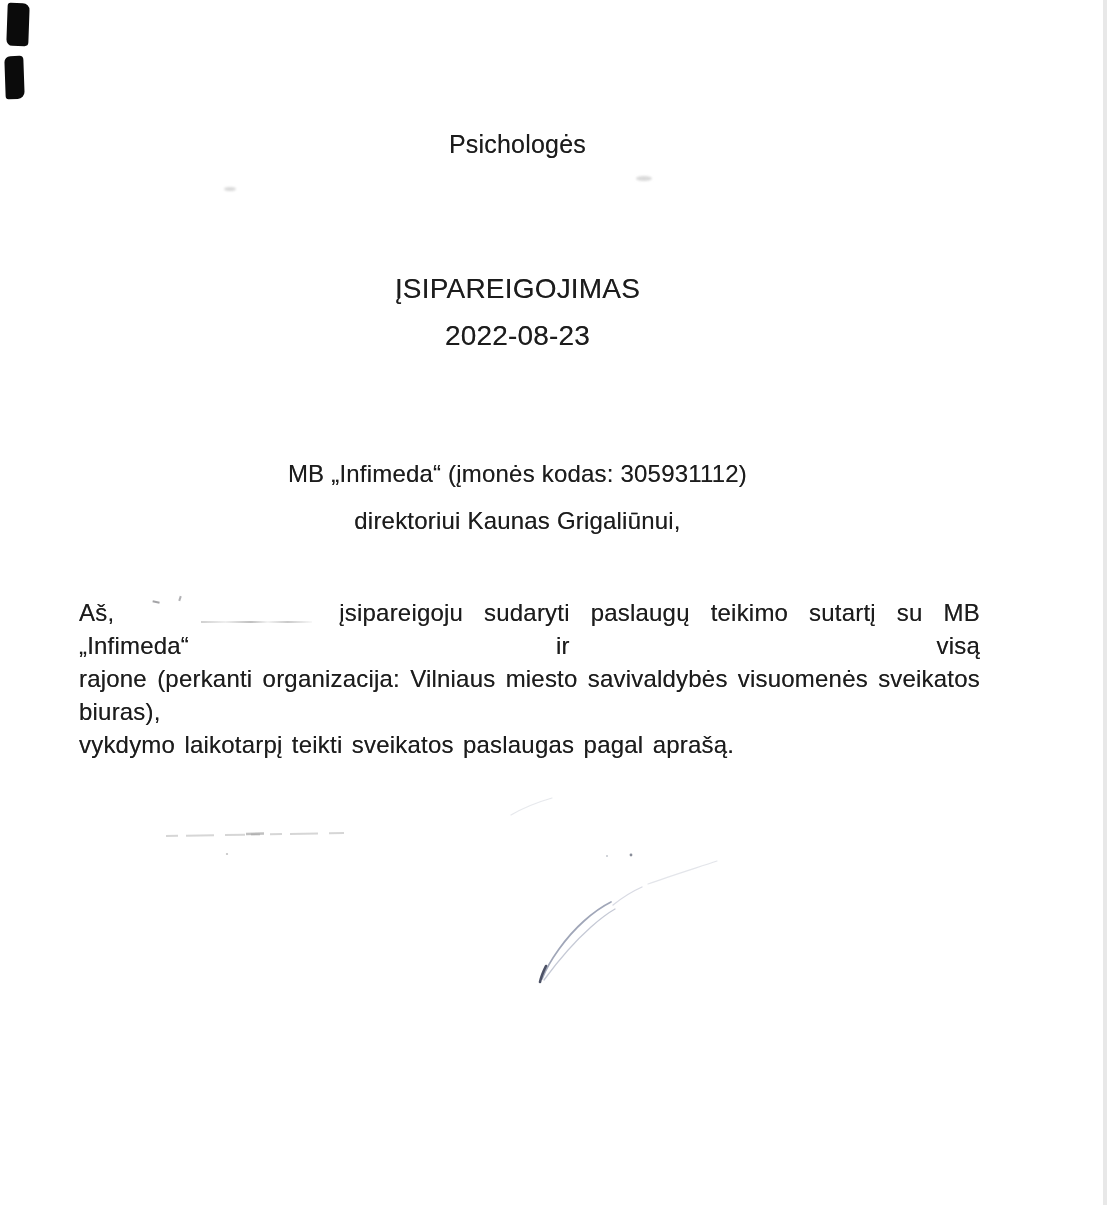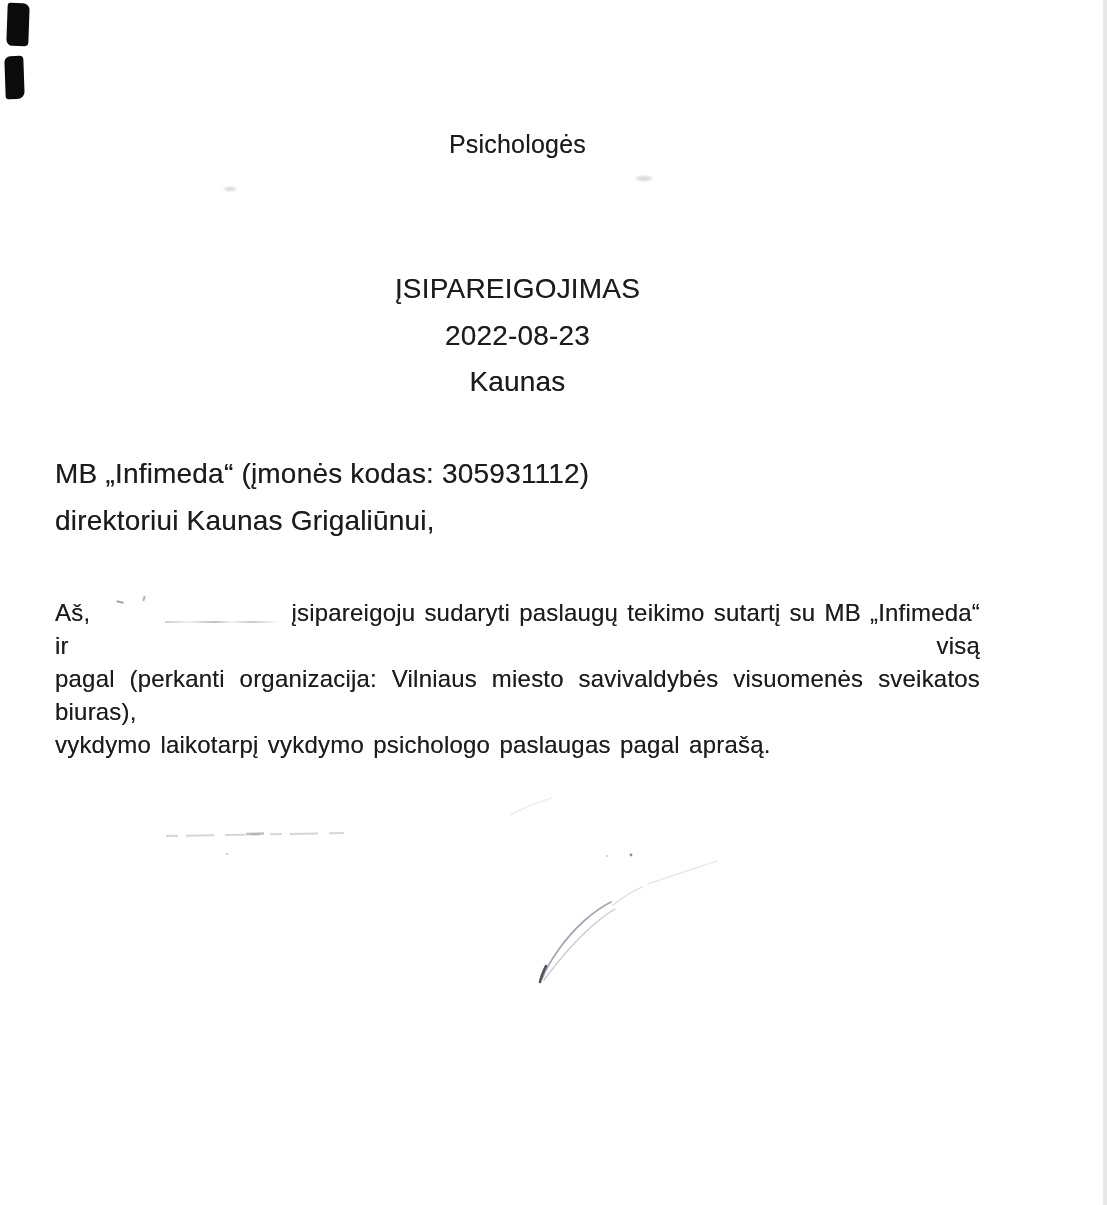--- a/index.html
+++ b/index.html
@@ -29,33 +29,34 @@
     text-align: center;
   }
   .heading-block {
     top: 266px;
     font-size: 28px;
     line-height: 46.5px;
     text-align: center;
   }
   .addressee-block {
     top: 450px;
-    font-size: 28px;
+    font-size: 24px;
     line-height: 47px;
-    text-align: left;
+    text-align: center;
   }
   .body-block {
     top: 596px;
     font-size: 24px;
     line-height: 33px;
   }
   .bline {
     text-align: justify;
     text-align-last: justify;
     word-spacing: 1px;
+    margin-left: 24px;
   }
   .bline.last {
     text-align: left;
     text-align-last: left;
     word-spacing: 2.5px;
   }
   .redaction-gap {
     display: inline-block;
     position: relative;
     width: 183px;
@@ -126,32 +127,31 @@
   <div class="corner-mark-2"></div>
 
   <div class="smudge s1"></div>
   <div class="smudge s2"></div>
 
   <div class="col doc-title txt">Psichologės</div>
 
   <div class="col heading-block txt">
     <div>ĮSIPAREIGOJIMAS</div>
     <div>2022-08-23</div>
-    <div>Kaunas</div>
   </div>
 
   <div class="col addressee-block txt">
     <div>MB „Infimeda“ (įmonės kodas: 305931112)</div>
     <div>direktoriui Kaunas Grigaliūnui,</div>
   </div>
 
   <div class="col body-block txt">
     <div class="bline"><span>Aš,</span> <span class="redaction-gap"><span class="trace-underline"></span><span class="trace-speck-1"></span><span class="trace-speck-2"></span></span> <span>įsipareigoju sudaryti paslaugų teikimo sutartį su MB „Infimeda“ ir visą</span></div>
-    <div class="bline">pagal (perkanti organizacija: Vilniaus miesto savivaldybės visuomenės sveikatos biuras),</div>
-    <div class="bline last">vykdymo laikotarpį vykdymo psichologo paslaugas pagal aprašą.</div>
+    <div class="bline">rajone (perkanti organizacija: Vilniaus miesto savivaldybės visuomenės sveikatos biuras),</div>
+    <div class="bline last">vykdymo laikotarpį teikti sveikatos paslaugas pagal aprašą.</div>
   </div>
 
   <svg class="sig-layer" viewBox="0 0 1107 1205" xmlns="http://www.w3.org/2000/svg">
 
     <path d="M166,836 L344,833" stroke="#b4b4b4" stroke-width="2" fill="none" stroke-dasharray="12 8 28 11 20 6 9 10" opacity="0.55"></path>
     <path d="M246,834 L264,833.5" stroke="#979797" stroke-width="2.4" fill="none" opacity="0.6"></path>
     <circle cx="227" cy="854" r="1.1" fill="#a8a8a8" opacity="0.7"></circle>
 
     <path d="M542,979 C549,961 566,937 584,921 C594,912 603,906 611,902" stroke="#8f96ab" stroke-width="1.7" fill="none" opacity="0.85" stroke-linecap="round"></path>
     <path d="M544,980 C555,965 573,943 591,927 C600,919 608,913 615,909" stroke="#a6acbf" stroke-width="1.3" fill="none" opacity="0.65" stroke-linecap="round"></path>

